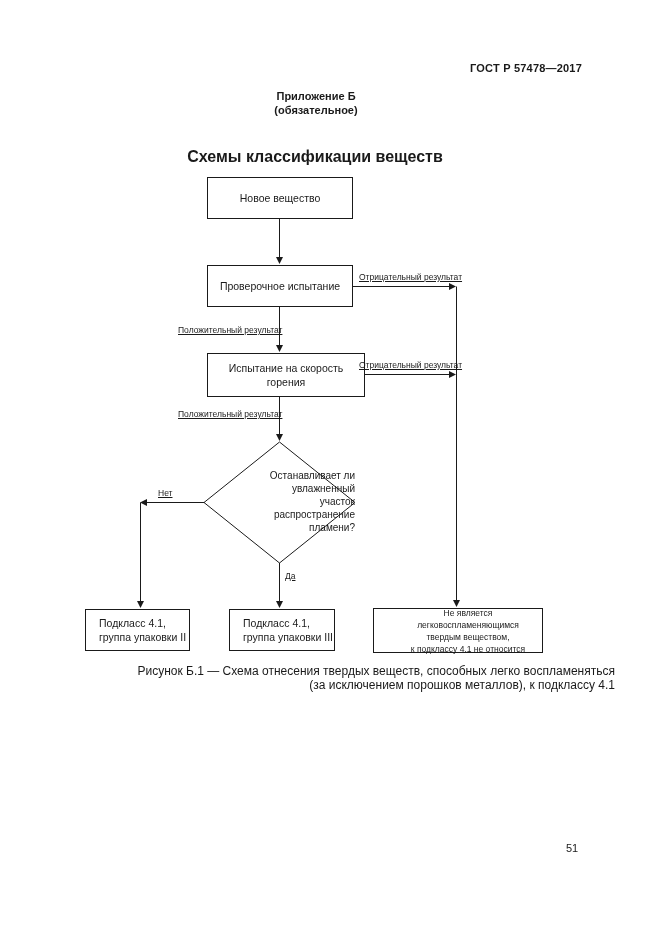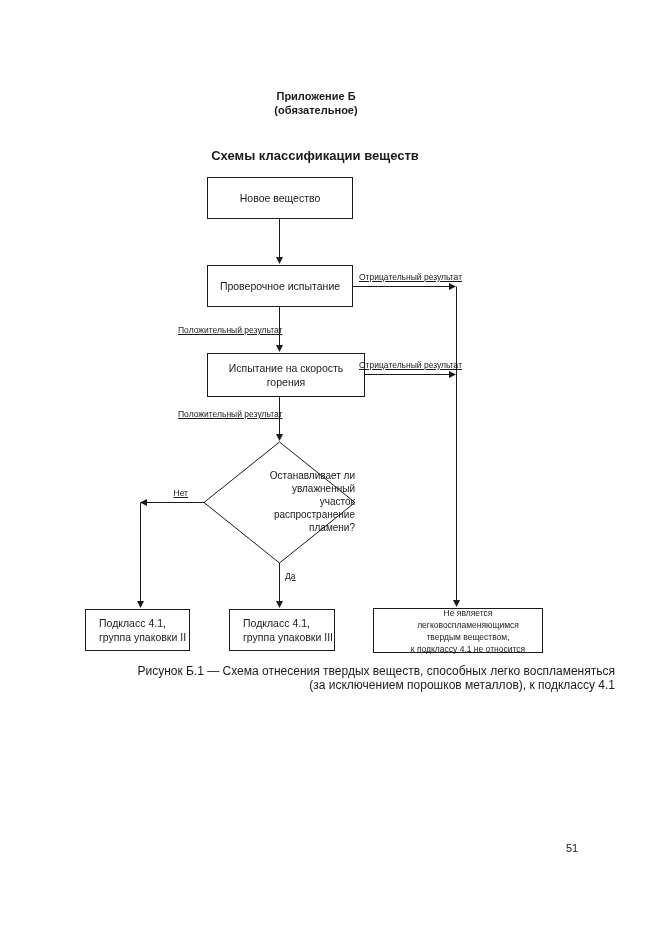--- a/index.html
+++ b/index.html
@@ -26,21 +26,21 @@
     left: 0; top: 89px; width: 632px;
     text-align: center;
     font-size: 11px;
     font-weight: bold;
     line-height: 14px;
   }
   .section-title {
     position: absolute;
     left: 0; top: 148px; width: 630px;
     text-align: center;
-    font-size: 13px;
+    font-size: 16px;
     font-weight: bold;
   }
   .fc-svg { position: absolute; left: 0; top: 0; }
   .fc-svg .lines line { stroke: #1a1a1a; stroke-width: 1; }
   .fc-svg .diamond { fill: #ffffff; stroke: #1a1a1a; stroke-width: 1; }
   .fc-svg .arrows polygon { fill: #1a1a1a; stroke: none; }
   .fbox {
     position: absolute;
     border: 1px solid #1a1a1a;
     background: #ffffff;
@@ -73,40 +73,41 @@
   .elabel {
     position: absolute;
     font-size: 8.5px;
     white-space: nowrap;
     text-decoration: underline;
   }
   .lbl-neg1 { left: 359px; top: 272px; }
   .lbl-neg2 { left: 359px; top: 360px; }
   .lbl-pos1 { left: 178px; top: 325px; width: 100px; text-align: right; }
   .lbl-pos2 { left: 178px; top: 409px; width: 100px; text-align: right; }
-  .lbl-no   { left: 158px; top: 488px; width: 30px; text-align: right; }
+  .lbl-no   { left: 158px; top: 488px; width: 30px; text-align: left; }
   .lbl-yes  { left: 285px; top: 571px; }
   .caption {
     position: absolute;
     left: 15px; top: 665px; width: 600px;
     text-align: right;
     font-size: 12px;
     line-height: 13.5px;
   }
   .page-number {
     position: absolute;
     left: 566px; top: 842px;
     font-size: 11px;
   }
 </style>
 </head>
 <body>
 
 <div class="page">
 
+  <div class="gost-header">ГОСТ Р 57478—2017</div>
 
   <div class="annex">
     <div>Приложение Б</div>
     <div>(обязательное)</div>
   </div>
 
   <div class="section-title">Схемы классификации веществ</div>
 
   <svg class="fc-svg" width="661" height="935" viewBox="0 0 661 935" aria-hidden="true">
     <g class="lines">

